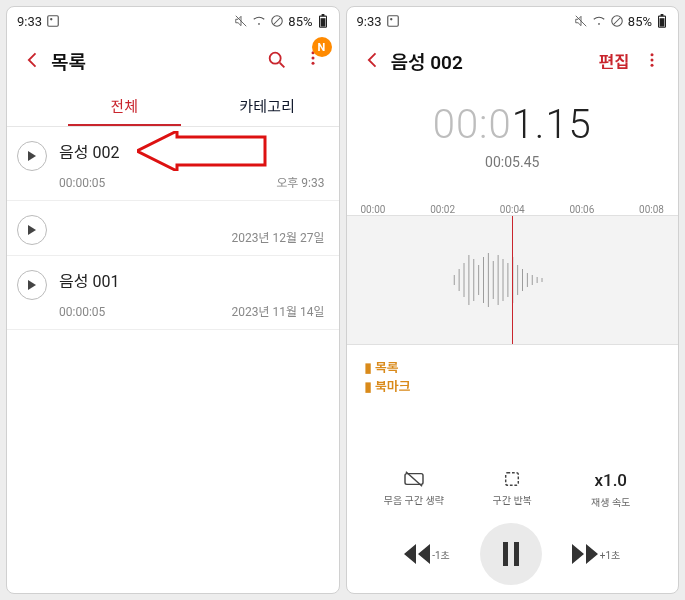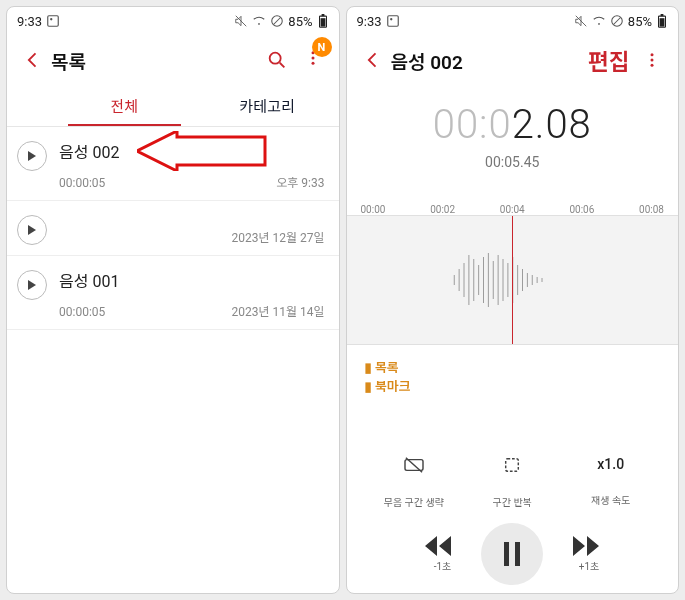--- a/index.html
+++ b/index.html
@@ -9,21 +9,21 @@
   
   .statusbar { height: 28px; display: flex; align-items: center; justify-content: space-between; padding: 0 10px; font-size: 13px; color: #222; }
   .statusbar .left, .statusbar .right { display: flex; align-items: center; gap: 4px; }
   .status-icons svg { display: block; }
 
   
   .hdr { height: 50px; display: flex; align-items: center; padding: 0 8px; }
   .hdr .back { width: 36px; display:flex; align-items:center; justify-content:center; }
   .hdr .title { flex: 1; font-size: 19px; font-weight: 600; color: #111; }
   .hdr .act { width: 36px; display:flex; align-items:center; justify-content:center; }
-  .hdr .edit-btn { color:#c9252d; font-size:23px; font-weight:600; margin-right:4px; }
+  .hdr .edit-btn { color:#c9252d; font-size:17px; font-weight:600; margin-right:4px; }
   .badge-n { width:20px; height:20px; border-radius:50%; background:#ff8a00; color:#fff; font-size:11px; font-weight:700; display:flex; align-items:center; justify-content:center; position:relative; }
 
   
   .tabs { display:flex; height:42px; border-bottom:1px solid #e6e6e6; }
   .tab { flex:1; display:flex; align-items:center; justify-content:center; font-size:15px; color:#0f172a; position:relative; }
   .tab.active { color:#c9252d;padding-left:46px; }
   .tab.active::after { content:""; position:absolute; bottom:0; height:2px; width:60%; background:#c9252d; }
 
   
   .list { flex:1; overflow:hidden; }
@@ -40,25 +40,25 @@
   .timer-big .grey { color:#bdbdbd; }
   .timer-big .dark { color:#222; }
   .timer-sub { text-align:center; font-size:14px; color:#777; margin-top:6px; }
   .ruler { display:flex; justify-content:space-between; padding:0 14px; margin-top:34px; font-size:10px; color:#888; }
   .wave-area { height:130px; background:#f3f3f3; border-top:1px solid #e0e0e0; border-bottom:1px solid #e0e0e0; position:relative; display:flex; align-items:center; justify-content:center; }
   .playhead { position:absolute; top:0; bottom:0; width:1px; background:#c9252d; left:50%; }
   .bmk-row { display:flex; justify-content:space-between; padding:12px 18px; font-size:13px; color:#d98a1a; font-weight:600;flex-direction:column; }
   .bottom-pad { flex:1; }
   .ctrlrow1 { display:flex; justify-content:space-around; align-items:flex-start; padding:0 18px; margin-top:6px; }
   .ctrl { display:flex; flex-direction:column; align-items:center; gap:4px; width:70px; }
-  .ctrl .lab { font-size:10px; color:#666;margin-top:16px; }
-  .ctrl .big { font-size:14px; color:#222; font-weight:500; }
+  .ctrl .lab { font-size:10px; color:#666; }
+  .ctrl .big { font-size:17px; color:#222; font-weight:500; }
   .ctrlrow2 { display:flex; justify-content:center; align-items:center; gap:30px; padding:14px 0 8px 0; }
   .pausebtn { width:62px; height:62px; border-radius:50%; background:#eaeaea; display:flex; align-items:center; justify-content:center; }
-  .skip { display:flex; flex-direction:column; align-items:flex-end; gap:2px; }
+  .skip { display:flex; flex-direction:row; align-items:center; gap:2px; }
   .skip .lab { font-size:10px; color:#666; }
 </style>
 </head>
 <body>
 
 <div class="phone">
   <div class="statusbar">
     <div class="left">
       <span>9:33</span>
       <svg width="14" height="14" viewBox="0 0 24 24">
@@ -204,21 +204,21 @@
     <div class="act">
       <svg width="18" height="22" viewBox="0 0 24 24">
           <circle cx="12" cy="5" r="2" fill="#c9252d"></circle>
           <circle cx="12" cy="12" r="2" fill="#c9252d"></circle>
           <circle cx="12" cy="19" r="2" fill="#c9252d"></circle>
         </svg>
     </div>
   </div>
 
   <div class="timer-big">
-    <span class="grey">00:0</span><span class="dark">2.08</span>
+    <span class="grey">00:0</span><span class="dark">1.15</span>
   </div>
   <div class="timer-sub">00:05.45</div>
 
   <div class="ruler">
     <span>00:00</span>
     <span>00:02</span>
     <span>00:04</span>
     <span>00:06</span>
     <span>00:08</span>
   </div>

